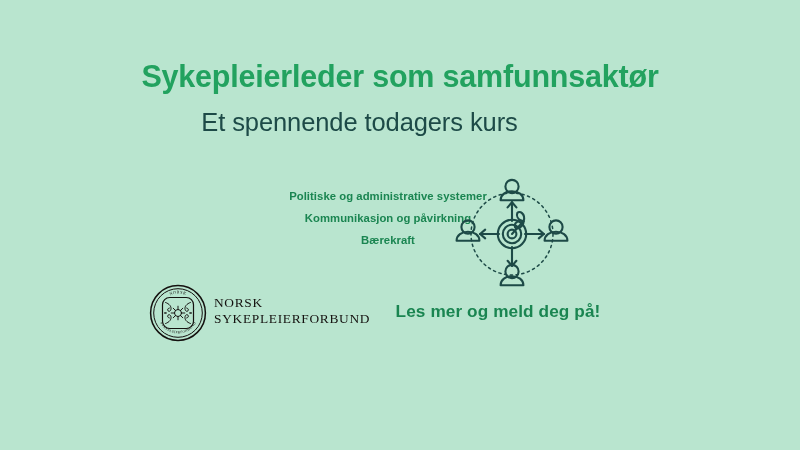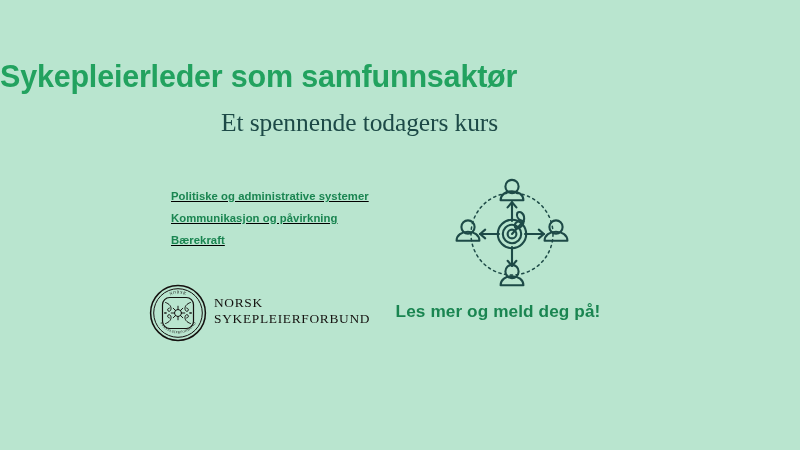--- a/index.html
+++ b/index.html
@@ -22,55 +22,54 @@
     background: #b9e5cf;
     overflow: hidden;
   }
 
   
   #headline {
     position: absolute;
     left: 0;
     top: 59px;
     width: 800px;
-    text-align: left;
+    text-align: center;
     font-size: 30.5px;
     font-weight: bold;
     letter-spacing: -0.2px;
     color: #22a25f;
     line-height: 1.15;
     white-space: nowrap;
   }
 
   
   #subtitle {
     position: absolute;
     left: 0;
     top: 106px;
     width: 719px;
     text-align: center;
     color: #1d4a47;
     font-size: 25.5px;
     font-weight: normal;
     line-height: 1.31;
     letter-spacing: -0.1px;
-    font-family: Liberation Serif, serif;
   }
   #subtitle .sub-line {
     display: block;
     white-space: nowrap;
   }
 
   
   #topics {
     position: absolute;
-    left: 171px;
+    left: 180px;
     top: 186px;
     width: 416px;
-    text-decoration: underline;
+    text-align: center;
   }
   #topics .topic {
     display: block;
     font-size: 11.3px;
     font-weight: bold;
     color: #1a8551;
     line-height: 21.8px;
     letter-spacing: 0.05px;
     white-space: nowrap;
   }

